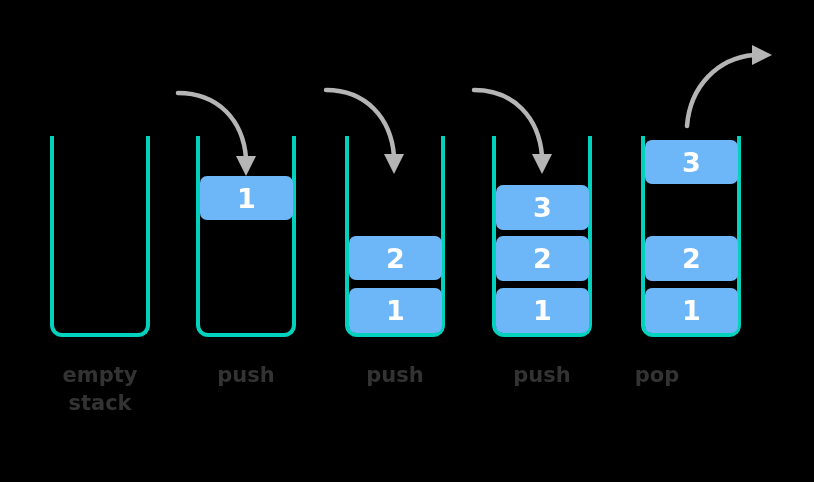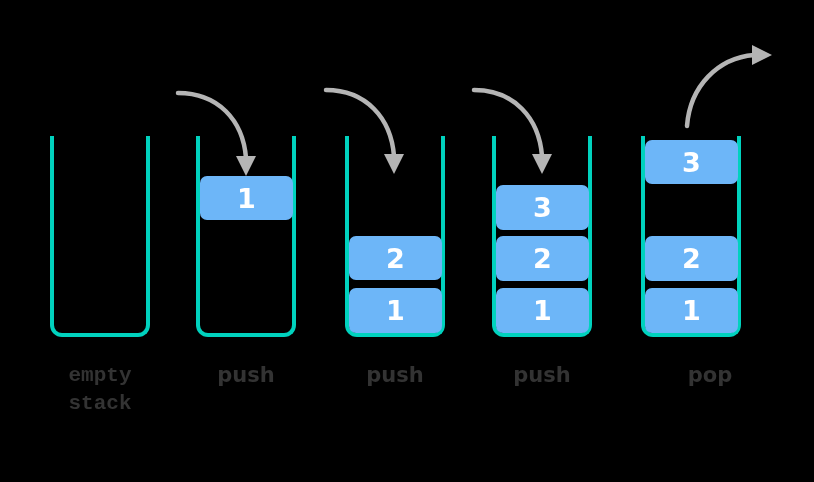--- a/index.html
+++ b/index.html
@@ -104,20 +104,20 @@
       <path d="M474,90 C 514,90 539,118 542,156" fill="none" stroke="#B5B5B5" stroke-width="4.5" stroke-linecap="round"></path>
       <path d="M532,154 L552,154 L542,174 z" fill="#B5B5B5"></path>
     </g>
 
     <g>
       <path d="M687,126 C 690,86 718,58 754,55" fill="none" stroke="#B5B5B5" stroke-width="4.5" stroke-linecap="round"></path>
       <path d="M752,45 L752,65 L772,55 z" fill="#B5B5B5"></path>
     </g>
   </svg>
 
-  <div class="stack-label" style="left:40px; top:362px; width:120px;font-family:Liberation Mono, monospace;">empty
+  <div class="stack-label" style="left:40px; top:362px; width:120px;">empty
 stack</div>
   <div class="stack-label" style="left:186px; top:362px; width:120px;">push</div>
   <div class="stack-label" style="left:335px; top:362px; width:120px;">push</div>
   <div class="stack-label" style="left:482px; top:362px; width:120px;">push</div>
-  <div class="stack-label" style="left:650px; top:362px; width:120px;">pop</div>
+  <div class="stack-label" style="left:597px; top:362px; width:120px;">pop</div>
 
 </div>
 
 </body></html>

